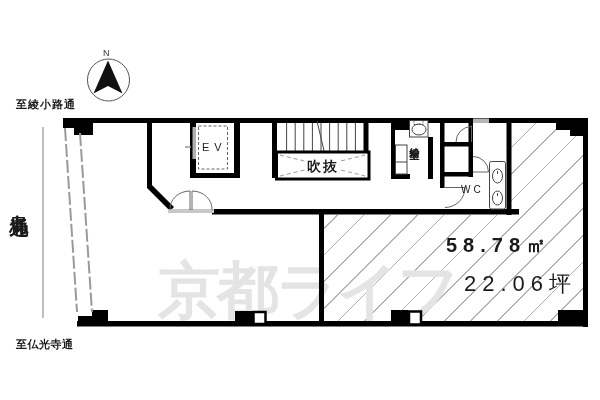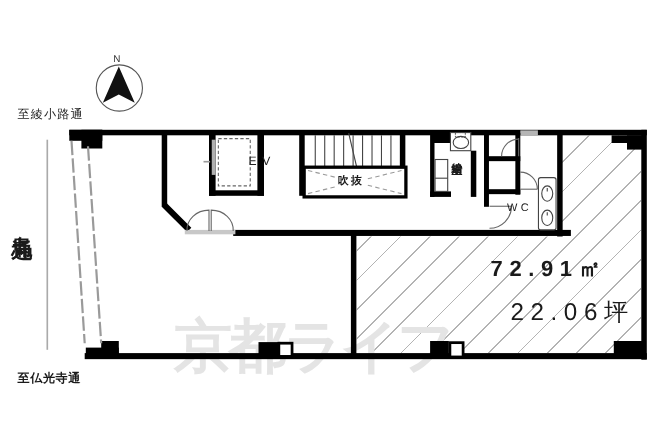--- a/index.html
+++ b/index.html
@@ -10,32 +10,32 @@
   .abs{position:absolute;}
   
   #hatch{
     left:324px;top:123px;width:259px;height:198px;z-index:1;
     background:repeating-linear-gradient(135deg,
       rgba(0,0,0,0) 0px, rgba(0,0,0,0) 17.6px,
       #b3b3b3 17.6px, #b3b3b3 18.8px);
     clip-path:polygon(0px 92px,187px 92px,187px 0px,259px 0px,259px 198px,0px 198px);
   }
   #watermark{
-    left:158px;top:260px;z-index:2;font-size:53px;font-weight:bold;
-    color:#e4e4e4;letter-spacing:-3px;white-space:nowrap;line-height:1;margin-top:29px;
+    left:158px;top:260px;z-index:2;font-size:62px;font-weight:bold;
+    color:#e4e4e4;letter-spacing:-3px;white-space:nowrap;line-height:1;
   }
   #plan-svg{left:0;top:0;z-index:3;}
   .lbl{z-index:4;white-space:nowrap;line-height:1.1;}
   .vert{writing-mode:vertical-rl;text-orientation:upright;}
   #lbl-north{left:103px;top:49px;font-size:9px;color:#333;}
-  #lbl-street-top{left:16px;top:98px;font-size:11px;font-weight:normal;letter-spacing:1px;}
+  #lbl-street-top{left:16px;top:98px;font-size:11px;font-weight:bold;letter-spacing:1px;}
   #lbl-street-left{left:8px;top:200px;font-size:19px;font-weight:bold;letter-spacing:1px;}
   #lbl-street-bottom{left:16px;top:338px;font-size:11px;font-weight:bold;letter-spacing:0.5px;text-align:center;}
-  #lbl-ev{left:202px;top:141px;font-size:11px;letter-spacing:5px;color:#222;margin-left:24px;}
-  #lbl-atrium{left:305px;top:159px;font-size:10px;font-weight:bold;letter-spacing:2px;background:#fff;padding:0 2px;font-family:Liberation Serif, serif;}
+  #lbl-ev{left:202px;top:141px;font-size:11px;letter-spacing:5px;color:#222;}
+  #lbl-atrium{left:305px;top:159px;font-size:14px;font-weight:bold;letter-spacing:2px;background:#fff;padding:0 2px;font-family:Liberation Serif, serif;}
   #lbl-kitchenette{left:409px;top:139px;font-size:10px;font-weight:bold;letter-spacing:1px;}
   #lbl-wc{left:461px;top:184px;font-size:10px;font-weight:normal;letter-spacing:3px;}
   #lbl-unit{left:355px;top:227px;font-size:17px;font-weight:bold;letter-spacing:4px;}
   #lbl-area-m2{left:446px;top:234px;font-size:20px;font-weight:bold;letter-spacing:6px;}
   #lbl-area-tsubo{left:464px;top:272px;font-size:22px;font-weight:normal;letter-spacing:6px;}
 </style>
 </head>
 <body>
 
 <div id="stage">
@@ -168,16 +168,16 @@
   </svg>
 
   <div class="abs lbl" id="lbl-north">N</div>
   <div class="abs lbl" id="lbl-street-top">至綾小路通</div>
   <div class="abs lbl vert" id="lbl-street-left">烏丸通</div>
   <div class="abs lbl" id="lbl-street-bottom">至仏光寺通</div>
   <div class="abs lbl" id="lbl-ev">EV</div>
   <div class="abs lbl" id="lbl-atrium">吹抜</div>
   <div class="abs lbl vert" id="lbl-kitchenette">給湯室</div>
   <div class="abs lbl" id="lbl-wc">WC</div>
-  <div class="abs lbl" id="lbl-area-m2">72.91㎡</div>
+  <div class="abs lbl" id="lbl-area-m2">58.78㎡</div>
   <div class="abs lbl" id="lbl-area-tsubo">22.06坪</div>
 
 </div>
 
 </body></html>

